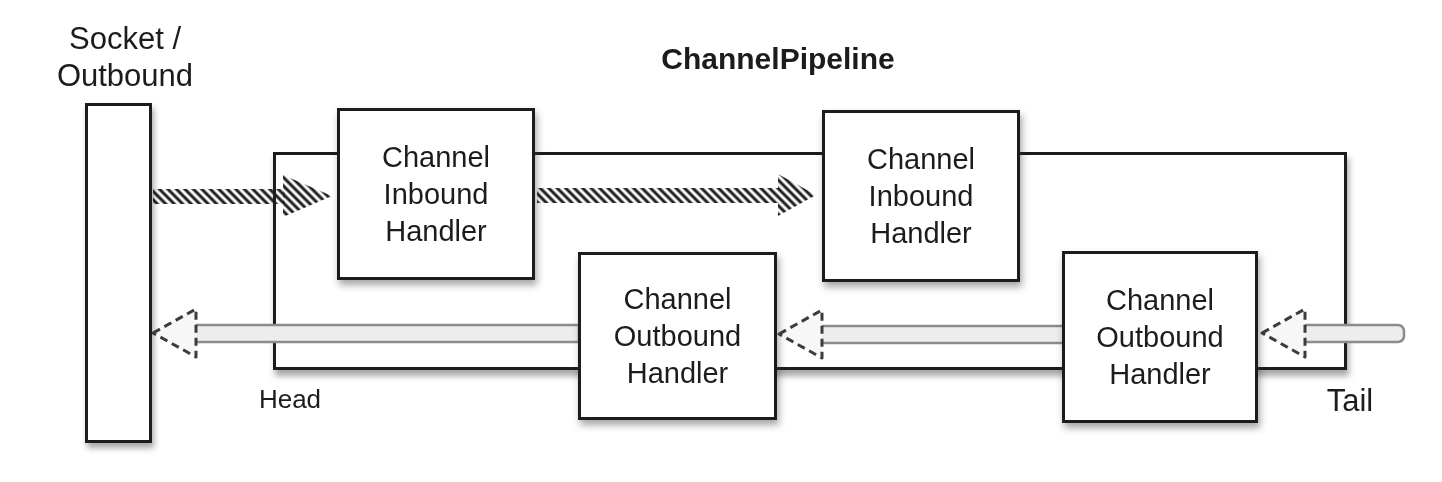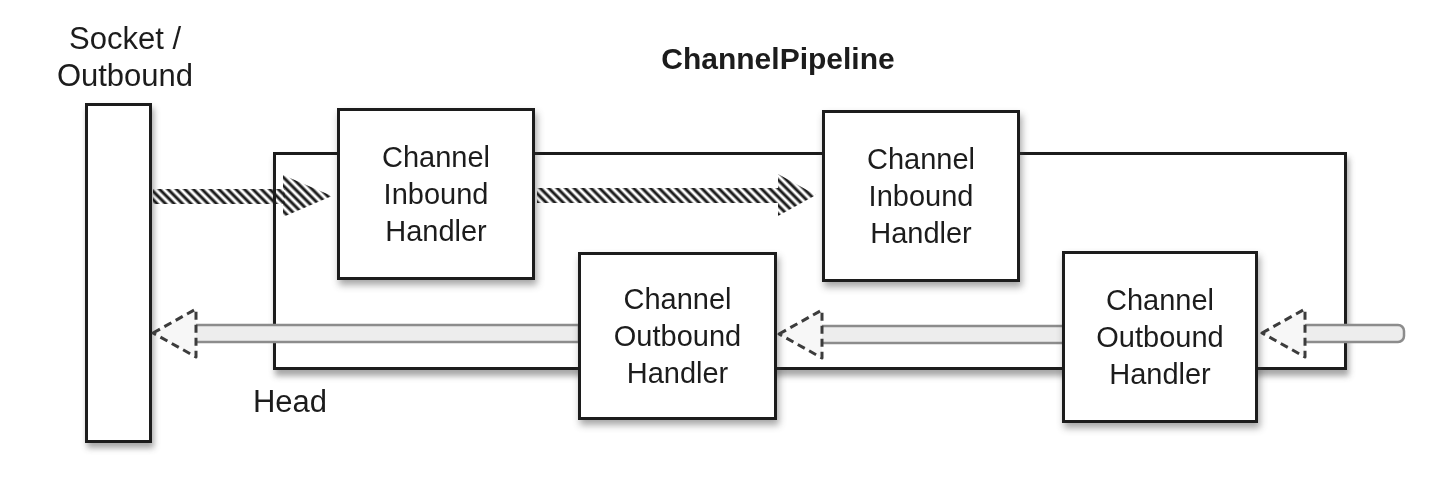--- a/index.html
+++ b/index.html
@@ -20,21 +20,21 @@
     overflow:hidden;
   }
   .label{
     position:absolute;
     text-align:center;
     color:var(--ink);
     white-space:nowrap;
   }
   .socket-label{left:35px;top:20px;width:180px;font-size:31px;line-height:37px;}
   .pipeline-title{left:628px;top:42px;width:300px;font-size:30px;font-weight:bold;}
-  .head-label{left:230px;top:384px;width:120px;font-size:31px;}
+  .head-label{left:230px;top:384px;width:120px;font-size:26px;}
   .tail-label{left:1290px;top:383px;width:120px;font-size:31px;}
 
   .socket-box{
     position:absolute;left:85px;top:103px;width:67px;height:340px;
     background:#fff;border:3px solid var(--ink);
     box-shadow:2px 5px 6px rgba(60,60,60,.45);
     z-index:1;
   }
   .pipeline-box{
     position:absolute;left:273px;top:152px;width:1074px;height:218px;
@@ -130,14 +130,15 @@
     <span>Handler</span>
   </div>
 
   <div class="handler handler-outbound-2">
     <span>Channel</span>
     <span>Outbound</span>
     <span>Handler</span>
   </div>
 
   <div class="label head-label">Head</div>
+  <div class="label tail-label">Tail</div>
 
 </div>
 
 </body></html>

